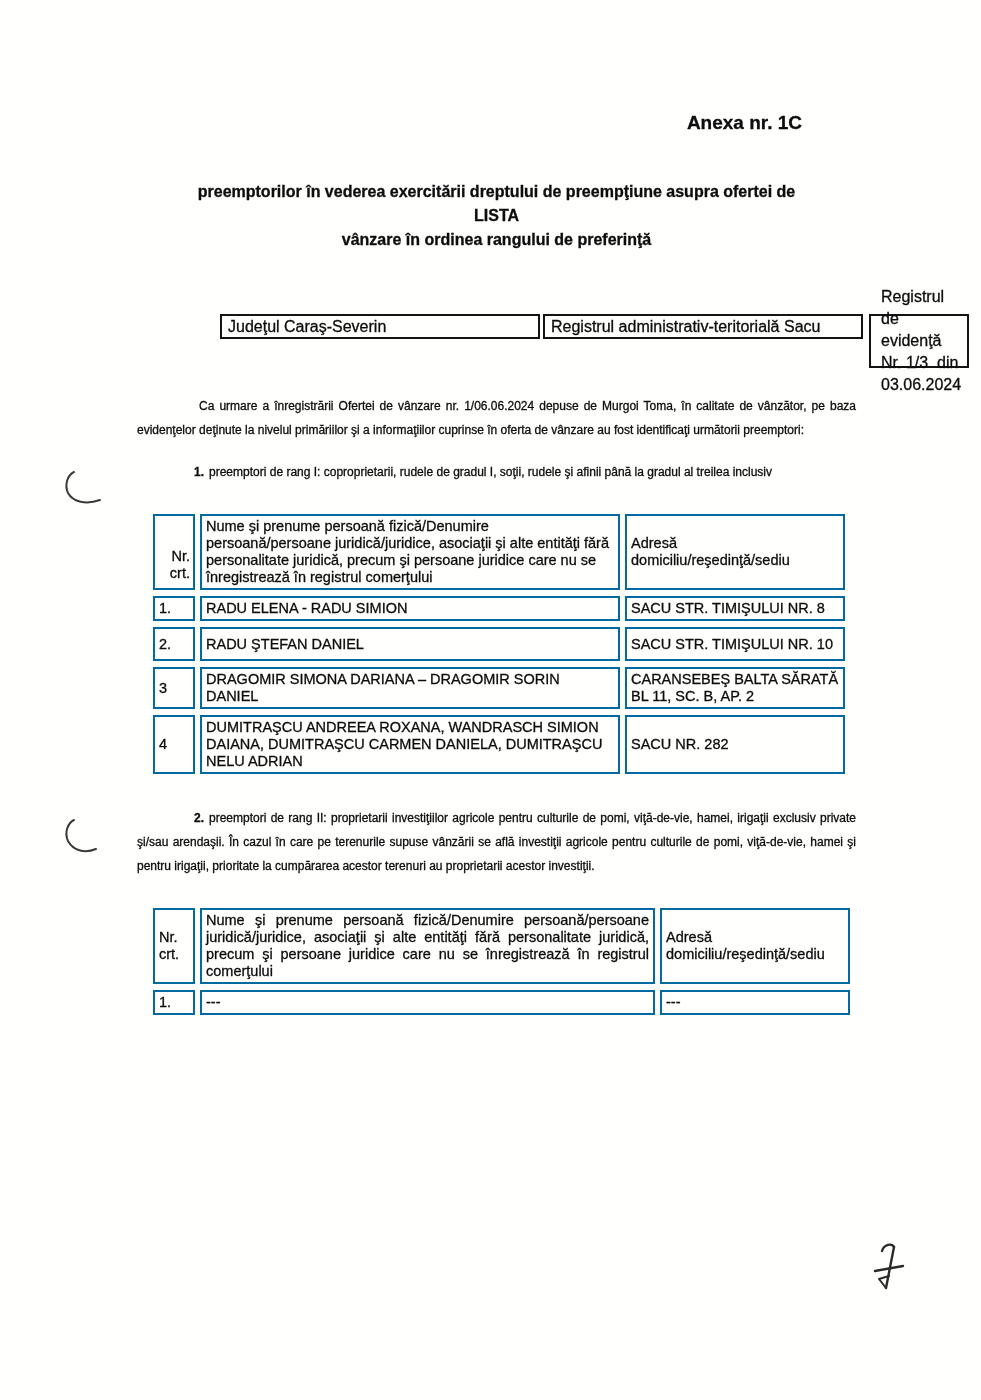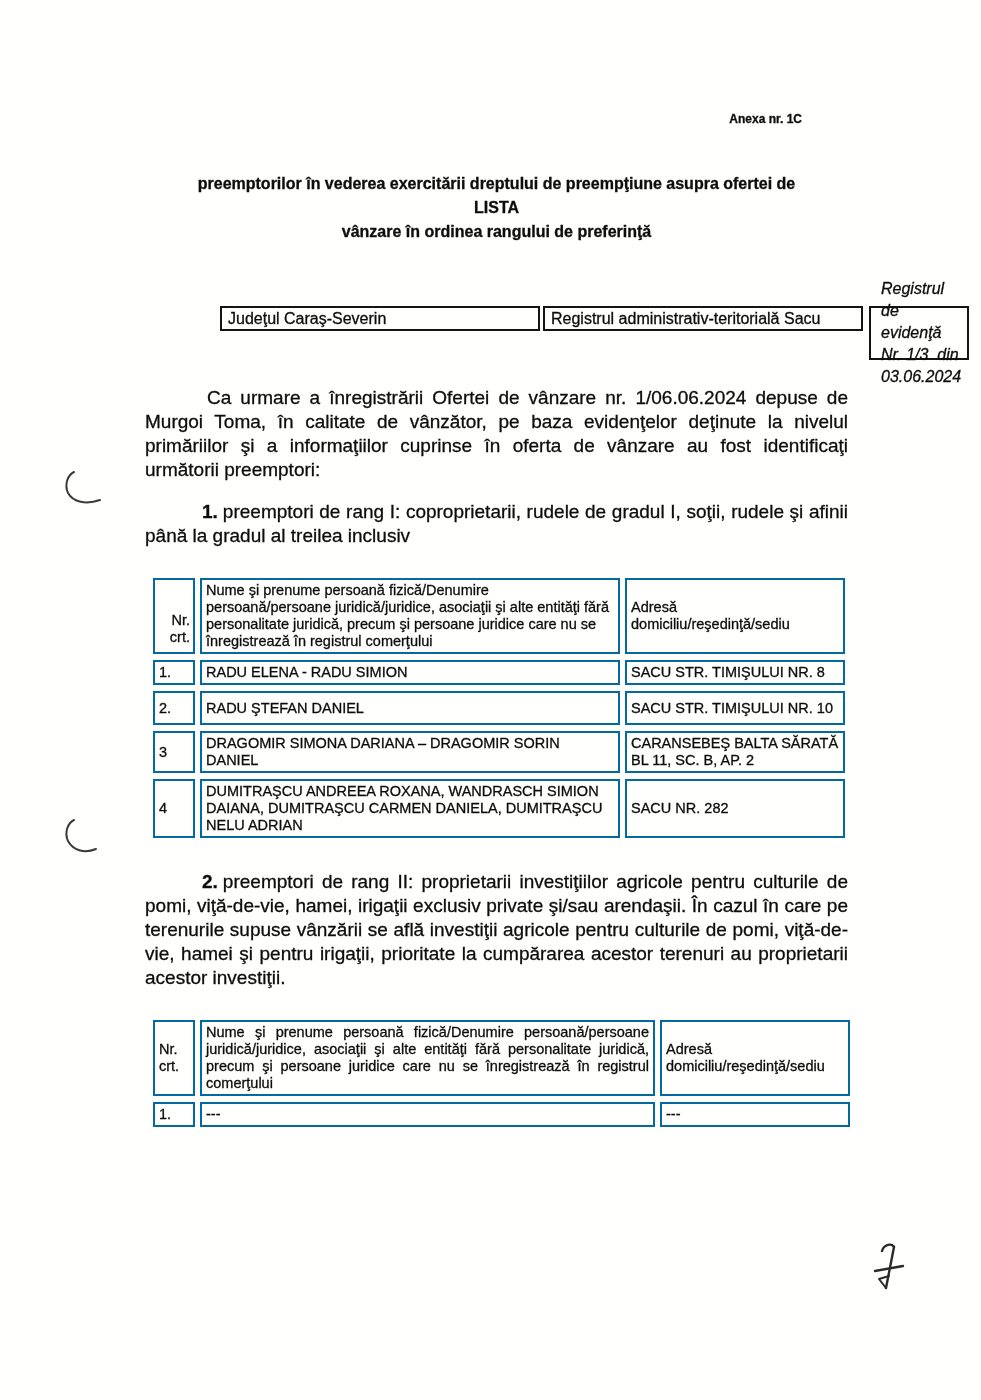--- a/index.html
+++ b/index.html
@@ -13,21 +13,21 @@
     -webkit-text-stroke:0.3px #0d0d0d;
     overflow:hidden;
     box-sizing:border-box;
     padding:0 121px 0 133px;
   }
   .annex{
     margin-top:112px;
     text-align:right;
     margin-right:58px;
     font-weight:bold;
-    font-size:12px;
+    font-size:19px;
   }
   .title-block{
     margin-top:46px;
     text-align:center;
     font-weight:bold;
     font-size:16px;
     line-height:24px;
   }
   .boxes-row{
     margin-top:62px;
@@ -43,25 +43,24 @@
     box-sizing:border-box;
   }
   .box-county,.box-uat{width:320px;height:25px;}
   .box-registry{
     width:210px;height:54px;
     margin-left:6px;
     display:flex;flex-direction:column;justify-content:center;
     padding-left:10px;
     white-space:pre-wrap;
     line-height:22px;
-    font-style:italic;
   }
   .para{
-    margin:12px;
-    font-size:19px;
+    margin:4px;
+    font-size:12px;
     line-height:24px;
     text-align:justify;
   }
   .intro{margin-top:26px;text-indent:62px;}
   .rank-head{margin-top:18px;text-indent:57px;}
   .rank-num{font-weight:bold;margin-right:5px;}
   .rank2{margin-top:26px;}
   table.doc-table{
     border-collapse:separate;
     border-spacing:5px 6px;

